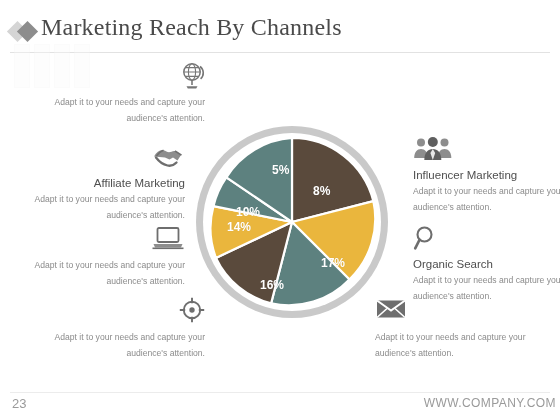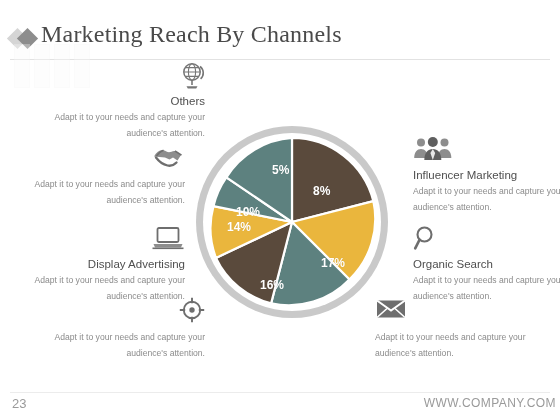--- a/index.html
+++ b/index.html
@@ -12,21 +12,21 @@
     background: #ffffff;
     font-family: "Liberation Sans", sans-serif;
     overflow: hidden;
     position: relative;
   }
 
   
   .slide-header {
     position: absolute;
     left: 0;
-    top: 15px;
+    top: 8px;
     width: 560px;
     height: 46px;
   }
   .diamond-logo {
     position: absolute;
     left: 10px;
     top: 13px;
     width: 40px;
     height: 22px;
   }
@@ -240,46 +240,45 @@
   <span class="cicon">
     <svg width="26" height="28" viewBox="0 0 26 28" class="ico">
       <circle cx="13" cy="10" r="8.2" fill="none" stroke="#767676" stroke-width="1.5"></circle>
       <ellipse cx="13" cy="10" rx="3.6" ry="8.2" fill="none" stroke="#767676" stroke-width="1.1"></ellipse>
       <path d="M4.9,10 H21.1 M6.2,5.6 H19.8 M6.2,14.4 H19.8" stroke="#767676" stroke-width="1.1" fill="none"></path>
       <path d="M21,4.5 a8,8 0 0 1 0.6,12.4" fill="none" stroke="#767676" stroke-width="1.6"></path>
       <path d="M13,18.2 V23" stroke="#767676" stroke-width="1.6"></path>
       <path d="M7.5,24.2 H18.5 L17.2,26.4 H8.8 Z" fill="#767676"></path>
     </svg>
   </span>
-  <div class="ctitle">Others</div>
   <div class="cbody">Adapt it to your needs and capture your audience's attention.</div>
 </div>
 
 <div class="callout right-align" style="left:25px; top:144px;">
   <span class="cicon">
     <svg width="34" height="26" viewBox="0 0 34 26" class="ico">
       <path d="M3,12.5 C5.5,8 9,5.5 12.5,6.2 C14.8,6.6 16.2,8.2 18,8.2 C20,8.2 21.5,6.6 24,7 L30,11 L26.5,16.5 L22,13.5 L18.5,15.5 L14,13.5 Z" fill="#8d8d8d"></path>
       <path d="M5,13.5 C8,17.5 12,20.5 16.5,21.5 C19.5,22.2 23,21 25.5,18.5" fill="none" stroke="#6e6e6e" stroke-width="2.3" stroke-linecap="round"></path>
       <path d="M12.5,6.2 C10,7 7.5,9 5.5,12" fill="none" stroke="#6e6e6e" stroke-width="1.6"></path>
       <path d="M24,7 L30.5,11.2" fill="none" stroke="#6e6e6e" stroke-width="1.6"></path>
     </svg>
   </span>
+  <div class="ctitle">Affiliate Marketing</div>
   <div class="cbody">Adapt it to your needs and capture your audience's attention.</div>
 </div>
 
 <div class="callout right-align" style="left:25px; top:225px;">
   <span class="cicon">
     <svg width="34" height="26" viewBox="0 0 34 26" class="ico">
       <rect x="6.5" y="3" width="21" height="14" rx="1.4" fill="none" stroke="#6e6e6e" stroke-width="1.8"></rect>
       <rect x="9" y="5.4" width="16" height="9.2" fill="#ffffff"></rect>
       <path d="M2.5,19 H31.5 L30,22.5 H4 Z" fill="#8d8d8d"></path>
       <rect x="1.5" y="22.5" width="31" height="1.6" fill="#6e6e6e"></rect>
     </svg>
   </span>
-  <div class="ctitle">Display Advertising</div>
   <div class="cbody">Adapt it to your needs and capture your audience's attention.</div>
 </div>
 
 <div class="callout right-align" style="left:45px; top:297px;">
   <span class="cicon">
     <svg width="26" height="26" viewBox="0 0 26 26" class="ico">
       <circle cx="13" cy="13" r="8.2" fill="none" stroke="#6e6e6e" stroke-width="1.9"></circle>
       <circle cx="13" cy="13" r="2.7" fill="#6e6e6e"></circle>
       <path d="M13,0.8 V6.2 M13,19.8 V25.2 M0.8,13 H6.2 M19.8,13 H25.2" stroke="#6e6e6e" stroke-width="1.9"></path>
     </svg>

